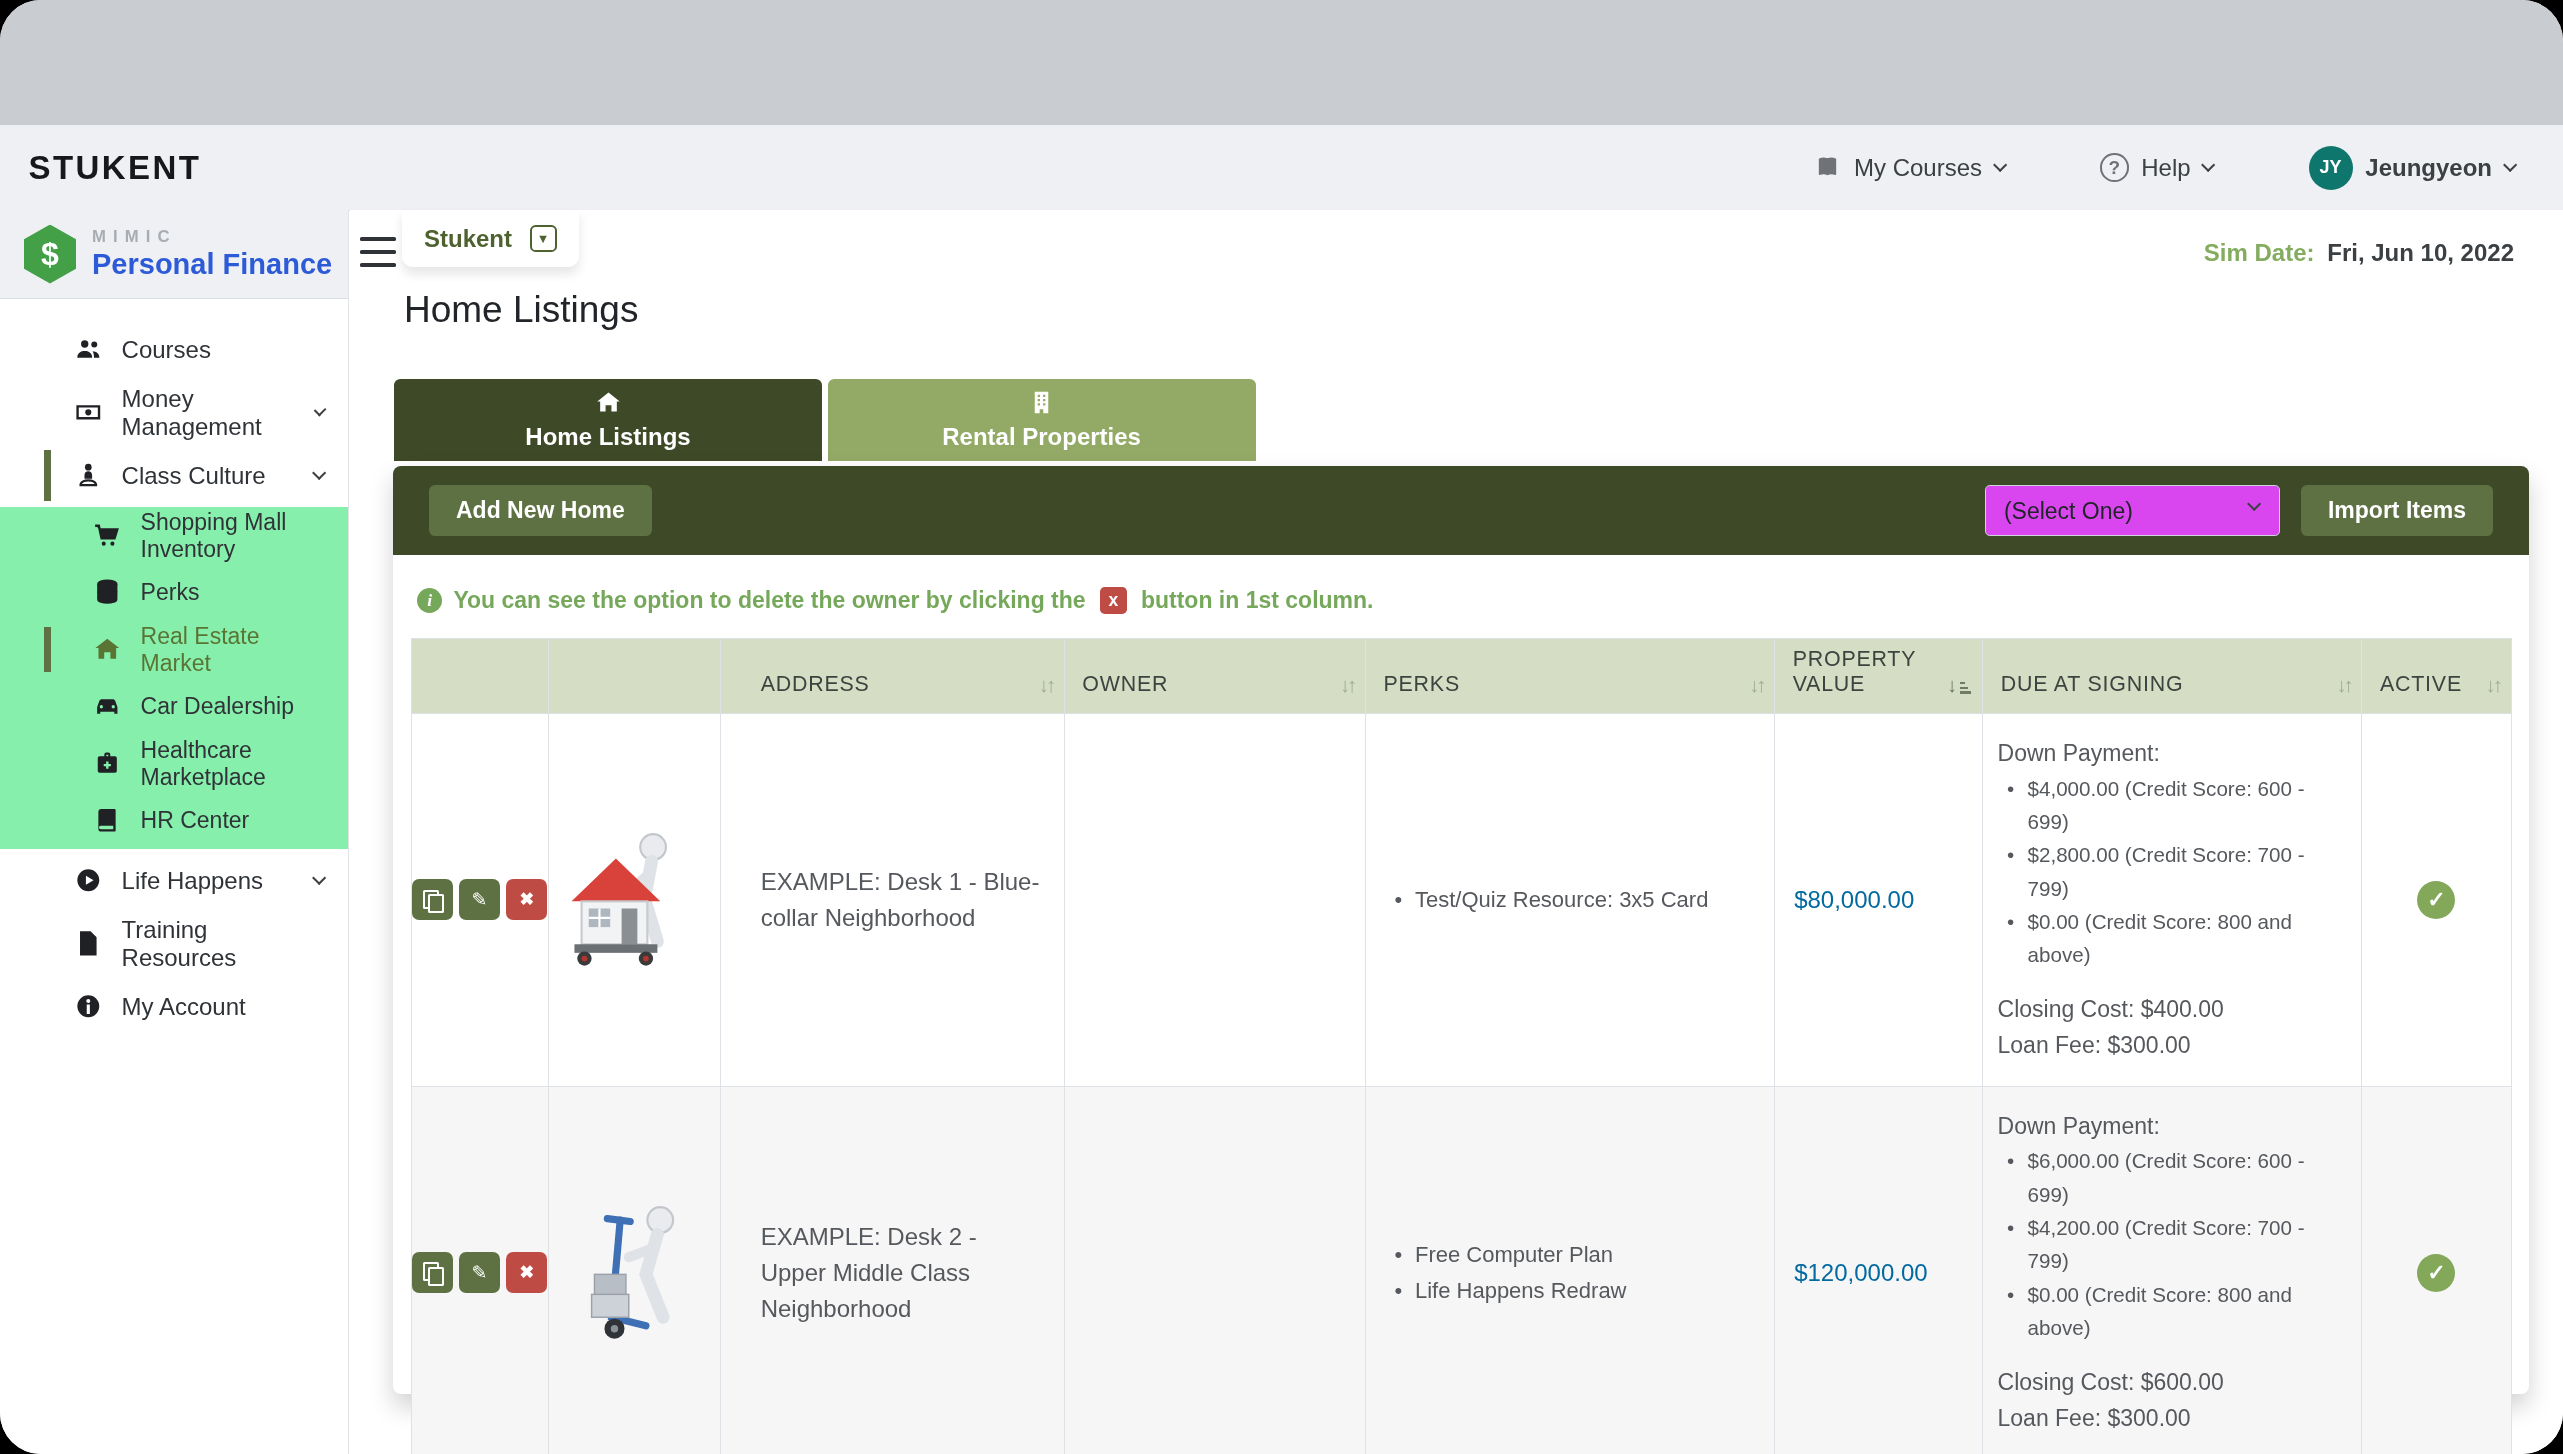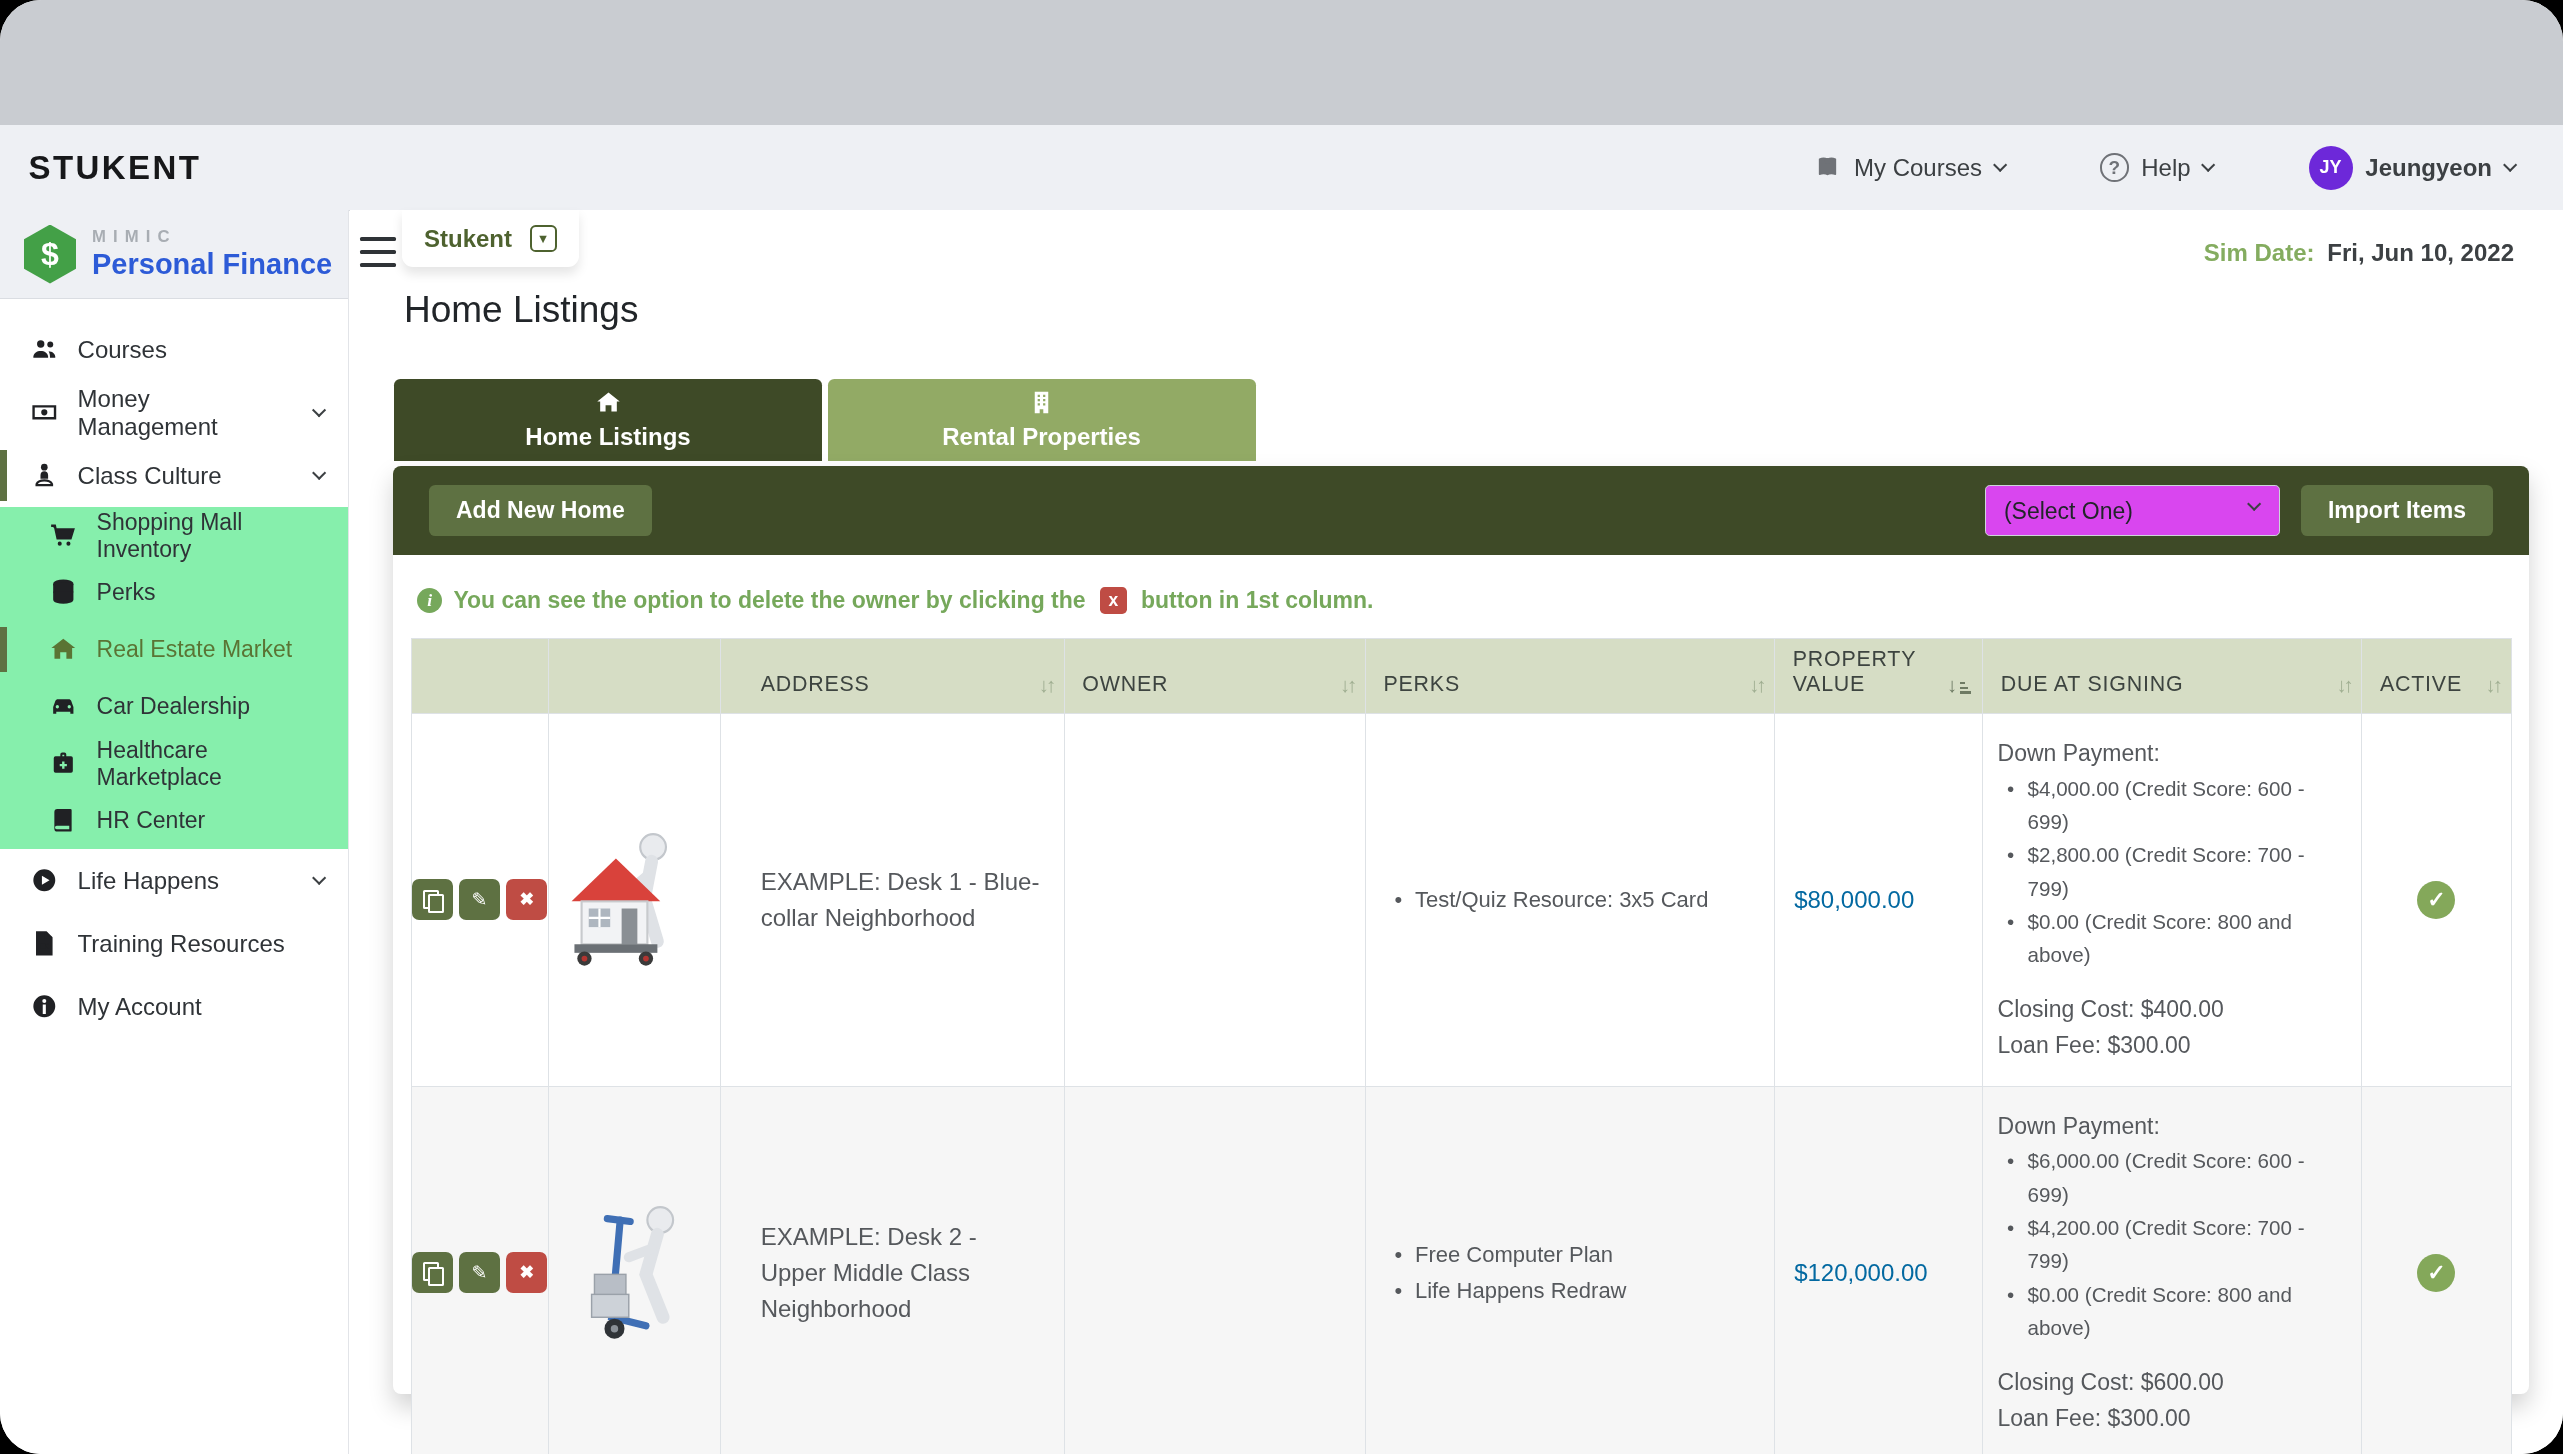--- a/index.html
+++ b/index.html
@@ -13,34 +13,34 @@
             border-bottom:0.8px solid #d9dce1; display:flex; align-items:center; justify-content:space-between; padding:0 48px 0 28.6px; }
   .logo-stukent { font-size:33px; font-weight:800; letter-spacing:2.4px; color:#17181a; }
   .nav-right { display:flex; align-items:center; gap:95px; }
   .nav-item { display:flex; align-items:center; gap:12.7px; color:#3c4043; font-size:24px; cursor:pointer; }
   .nav-ico { width:27px; height:27px; color:#6f7277; }
   .nav-ico svg { width:100%; height:100%; fill:currentColor; }
   .qmark { width:28.6px; height:28.6px; border:2px solid #6f7277; border-radius:50%; color:#6f7277;
            display:flex; align-items:center; justify-content:center; font-size:19px; font-weight:700; }
   .chev { width:10.3px; height:10.3px; border-right:2.4px solid #3c4043; border-bottom:2.4px solid #3c4043;
           transform:rotate(45deg); margin-top:-4.8px; }
-  .avatar { width:44px; height:44px; border-radius:50%; background:#6d28d9; color:#fff; font-size:18px; font-weight:700;
+  .avatar { width:44px; height:44px; border-radius:50%; background:#0f766e; color:#fff; font-size:18px; font-weight:700;
             display:flex; align-items:center; justify-content:center; }
   .user-name { font-weight:700; }
 
   
   .sidebar { position:absolute; left:0; top:210px; width:349px; bottom:0; background:#fff; border-right:0.8px solid #e2e4e8; }
   .side-head { height:89px; background:#eef0f4; border-bottom:0.8px solid #dadde2; display:flex; align-items:center; gap:16px; padding-left:24px; }
   .hexagon { width:52px; height:59px; background:#43a047; clip-path:polygon(50% 0,100% 25%,100% 75%,50% 100%,0 75%,0 25%);
              display:flex; align-items:center; justify-content:center; color:#fff; font-size:32px; font-weight:700; }
   .brand-txt .mimic { font-size:16.7px; font-weight:600; letter-spacing:7.1px; color:#a8adb3; }
   .brand-txt .pf { font-size:29px; font-weight:700; color:#2d5bd7; margin-top:1.6px; }
   .side-list { padding-top:19px; }
   .side-item { position:relative; height:63px; display:flex; align-items:center; gap:19px; padding:0 24px 0 30px; cursor:pointer;
-               color:#2f3337; font-size:24px; }
+               color:#2f3337; font-size:24px;margin-left:44px; }
   .side-item .sico { width:28.6px; height:28.6px; flex:0 0 28.6px; color:#202124; }
   .side-item .sico svg { width:100%; height:100%; fill:currentColor; }
   .side-item .spacer { flex:1; }
   .side-item .chev { border-color:#3c4043; }
   .side-item.barred::before { content:""; position:absolute; left:0; top:6.3px; bottom:6.3px; width:7.1px; background:#5e7142; }
   .subgroup { background:#86efac; }
   .subgroup .side-item { height:57px; padding-left:49px; font-size:23px; }
   .side-item.active-green { color:#5a7434; }
   .side-item.active-green .sico { color:#5a7434; }
 

